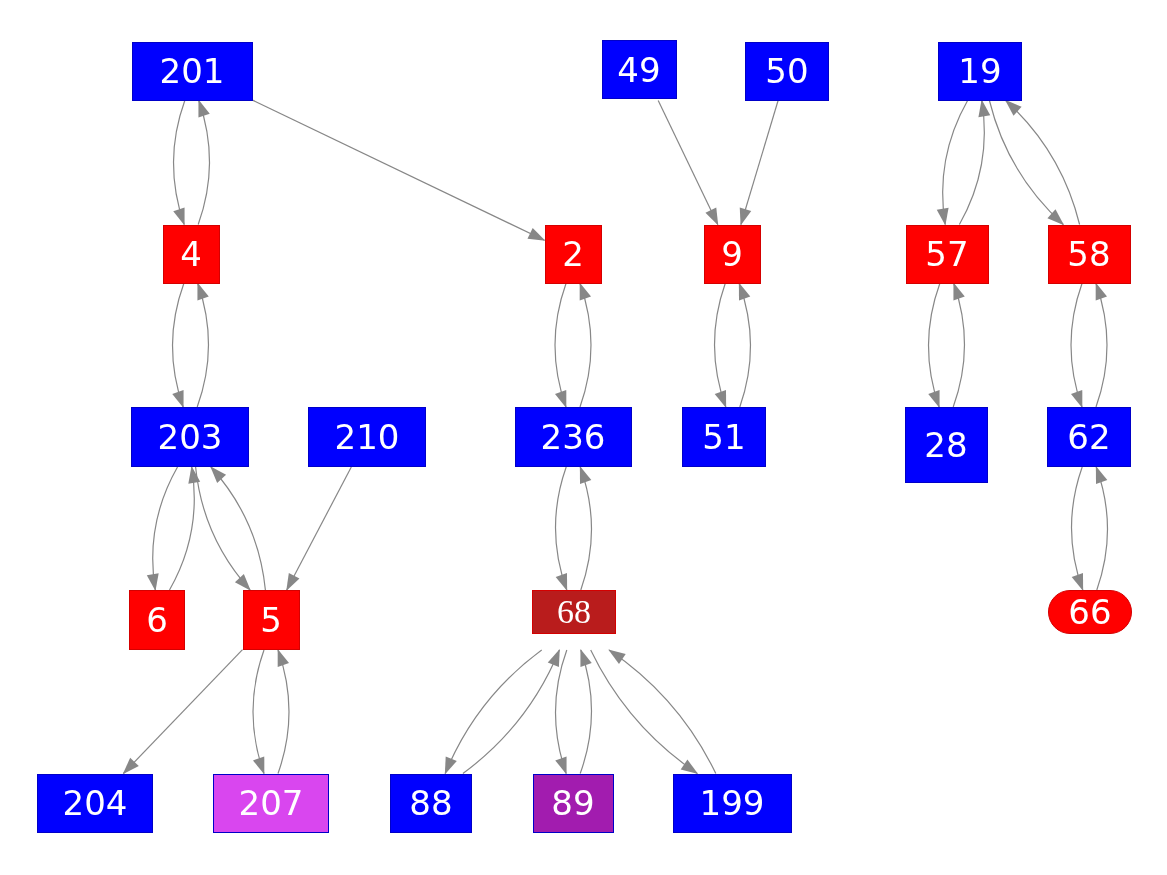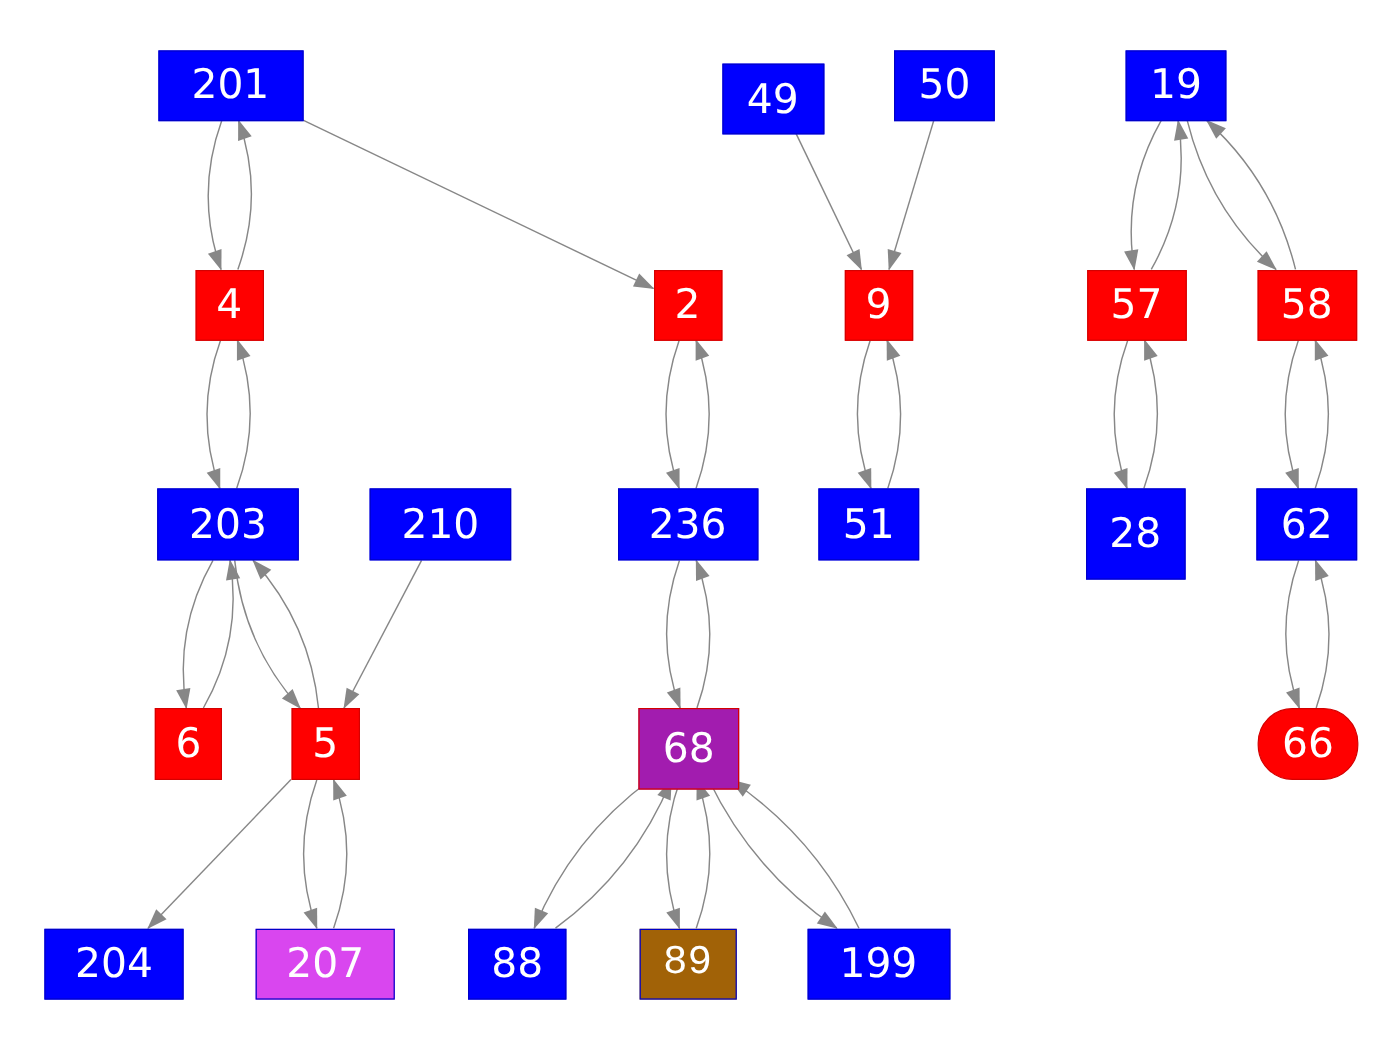--- a/index.html
+++ b/index.html
@@ -54,37 +54,37 @@
       <path d="M1079.6,224.5 Q1061.5,151.2 1005.7,100.5" class="edge" stroke="#878787" marker-end="url(#arrow)"></path>
       <path d="M939.8,283.5 Q917.5,345.1 939.2,407.0" class="edge" stroke="#878787" marker-end="url(#arrow)"></path>
       <path d="M953.2,407.0 Q975.5,345.4 953.8,283.5" class="edge" stroke="#878787" marker-end="url(#arrow)"></path>
       <path d="M1082.0,283.5 Q1060.0,345.3 1082.0,407.0" class="edge" stroke="#878787" marker-end="url(#arrow)"></path>
       <path d="M1096.0,407.0 Q1118.0,345.3 1096.0,283.5" class="edge" stroke="#878787" marker-end="url(#arrow)"></path>
       <path d="M1082.2,467.0 Q1060.5,528.6 1082.8,590.0" class="edge" stroke="#878787" marker-end="url(#arrow)"></path>
       <path d="M1096.8,590.0 Q1118.5,528.4 1096.2,467.0" class="edge" stroke="#878787" marker-end="url(#arrow)"></path>
     </svg>
   <div id="node-layer">
       <div class="node" style="left: 131.5px; top: 41.5px; width: 121px; height: 59px; background: rgb(0, 0, 255); border-color: rgb(0, 0, 200); color: rgb(255, 255, 255);">201</div>
-      <div class="node" style="left: 601.5px; top: 53px; width: 85px; height: 59px; background: rgb(0, 0, 255); border-color: rgb(0, 0, 200); color: rgb(255, 255, 255);">49</div>
+      <div class="node" style="left: 601.5px; top: 40px; width: 75px; height: 59px; background: rgb(0, 0, 255); border-color: rgb(0, 0, 200); color: rgb(255, 255, 255);">49</div>
       <div class="node" style="left: 745px; top: 41.5px; width: 84px; height: 59px; background: rgb(0, 0, 255); border-color: rgb(0, 0, 200); color: rgb(255, 255, 255);">50</div>
       <div class="node" style="left: 938px; top: 41.5px; width: 84px; height: 59px; background: rgb(0, 0, 255); border-color: rgb(0, 0, 200); color: rgb(255, 255, 255);">19</div>
       <div class="node" style="left: 162.5px; top: 224.5px; width: 57px; height: 59px; background: rgb(255, 0, 0); border-color: rgb(212, 0, 0); color: rgb(255, 255, 255);">4</div>
       <div class="node" style="left: 544.5px; top: 224.5px; width: 57px; height: 59px; background: rgb(255, 0, 0); border-color: rgb(212, 0, 0); color: rgb(255, 255, 255);">2</div>
       <div class="node" style="left: 703.5px; top: 224.5px; width: 57px; height: 59px; background: rgb(255, 0, 0); border-color: rgb(212, 0, 0); color: rgb(255, 255, 255);">9</div>
       <div class="node" style="left: 905.5px; top: 224.5px; width: 83px; height: 59px; background: rgb(255, 0, 0); border-color: rgb(212, 0, 0); color: rgb(255, 255, 255);">57</div>
       <div class="node" style="left: 1047.5px; top: 224.5px; width: 83px; height: 59px; background: rgb(255, 0, 0); border-color: rgb(212, 0, 0); color: rgb(255, 255, 255);">58</div>
       <div class="node" style="left: 131px; top: 407px; width: 118px; height: 60px; background: rgb(0, 0, 255); border-color: rgb(0, 0, 200); color: rgb(255, 255, 255);">203</div>
       <div class="node" style="left: 308px; top: 407px; width: 118px; height: 60px; background: rgb(0, 0, 255); border-color: rgb(0, 0, 200); color: rgb(255, 255, 255);">210</div>
       <div class="node" style="left: 514.5px; top: 407px; width: 117px; height: 60px; background: rgb(0, 0, 255); border-color: rgb(0, 0, 200); color: rgb(255, 255, 255);">236</div>
       <div class="node" style="left: 682px; top: 407px; width: 84px; height: 60px; background: rgb(0, 0, 255); border-color: rgb(0, 0, 200); color: rgb(255, 255, 255);">51</div>
       <div class="node" style="left: 904.5px; top: 407px; width: 83px; height: 76px; background: rgb(0, 0, 255); border-color: rgb(0, 0, 200); color: rgb(255, 255, 255);">28</div>
       <div class="node" style="left: 1047px; top: 407px; width: 84px; height: 60px; background: rgb(0, 0, 255); border-color: rgb(0, 0, 200); color: rgb(255, 255, 255);">62</div>
       <div class="node" style="left: 129px; top: 590px; width: 56px; height: 60px; background: rgb(255, 0, 0); border-color: rgb(212, 0, 0); color: rgb(255, 255, 255);">6</div>
       <div class="node" style="left: 242.5px; top: 590px; width: 57px; height: 60px; background: rgb(255, 0, 0); border-color: rgb(212, 0, 0); color: rgb(255, 255, 255);">5</div>
-      <div class="node" style="left: 532px; top: 590px; width: 84px; height: 68px; background: #a21caf; border-color: rgb(212, 0, 0); color: rgb(255, 255, 255);">68</div>
-      <div class="node" style="left: 1048px; top: 590px; width: 84px; height: 60px; background: rgb(255, 0, 0); border-color: rgb(212, 0, 0); color: rgb(255, 255, 255); border-radius: 29px;">66</div>
+      <div class="node" style="left: 532px; top: 590px; width: 84px; height: 44px; background: #b91c1c; border-color: rgb(212, 0, 0); color: rgb(255, 255, 255); font-family: Liberation Serif, serif;">68</div>
+      <div class="node" style="left: 1048px; top: 590px; width: 84px; height: 44px; background: rgb(255, 0, 0); border-color: rgb(212, 0, 0); color: rgb(255, 255, 255); border-radius: 29px;">66</div>
       <div class="node" style="left: 37px; top: 773.5px; width: 116px; height: 59px; background: rgb(0, 0, 255); border-color: rgb(0, 0, 200); color: rgb(255, 255, 255);">204</div>
       <div class="node" style="left: 213px; top: 773.5px; width: 116px; height: 59px; background: #d946ef; border-color: rgb(0, 0, 200); color: rgb(255, 255, 255);">207</div>
       <div class="node" style="left: 390px; top: 773.5px; width: 82px; height: 59px; background: rgb(0, 0, 255); border-color: rgb(0, 0, 200); color: rgb(255, 255, 255);">88</div>
-      <div class="node" style="left: 532.5px; top: 773.5px; width: 81px; height: 59px; background: #a16207; border-color: rgb(0, 0, 200); color: rgb(255, 255, 255); font-family: Liberation Mono, monospace;">89</div>
+      <div class="node" style="left: 532.5px; top: 773.5px; width: 81px; height: 59px; background: #a21caf; border-color: rgb(0, 0, 200); color: rgb(255, 255, 255);">89</div>
       <div class="node" style="left: 672.5px; top: 773.5px; width: 119px; height: 59px; background: rgb(0, 0, 255); border-color: rgb(0, 0, 200); color: rgb(255, 255, 255);">199</div>
     </div>
 </div>
 
 </body></html>

